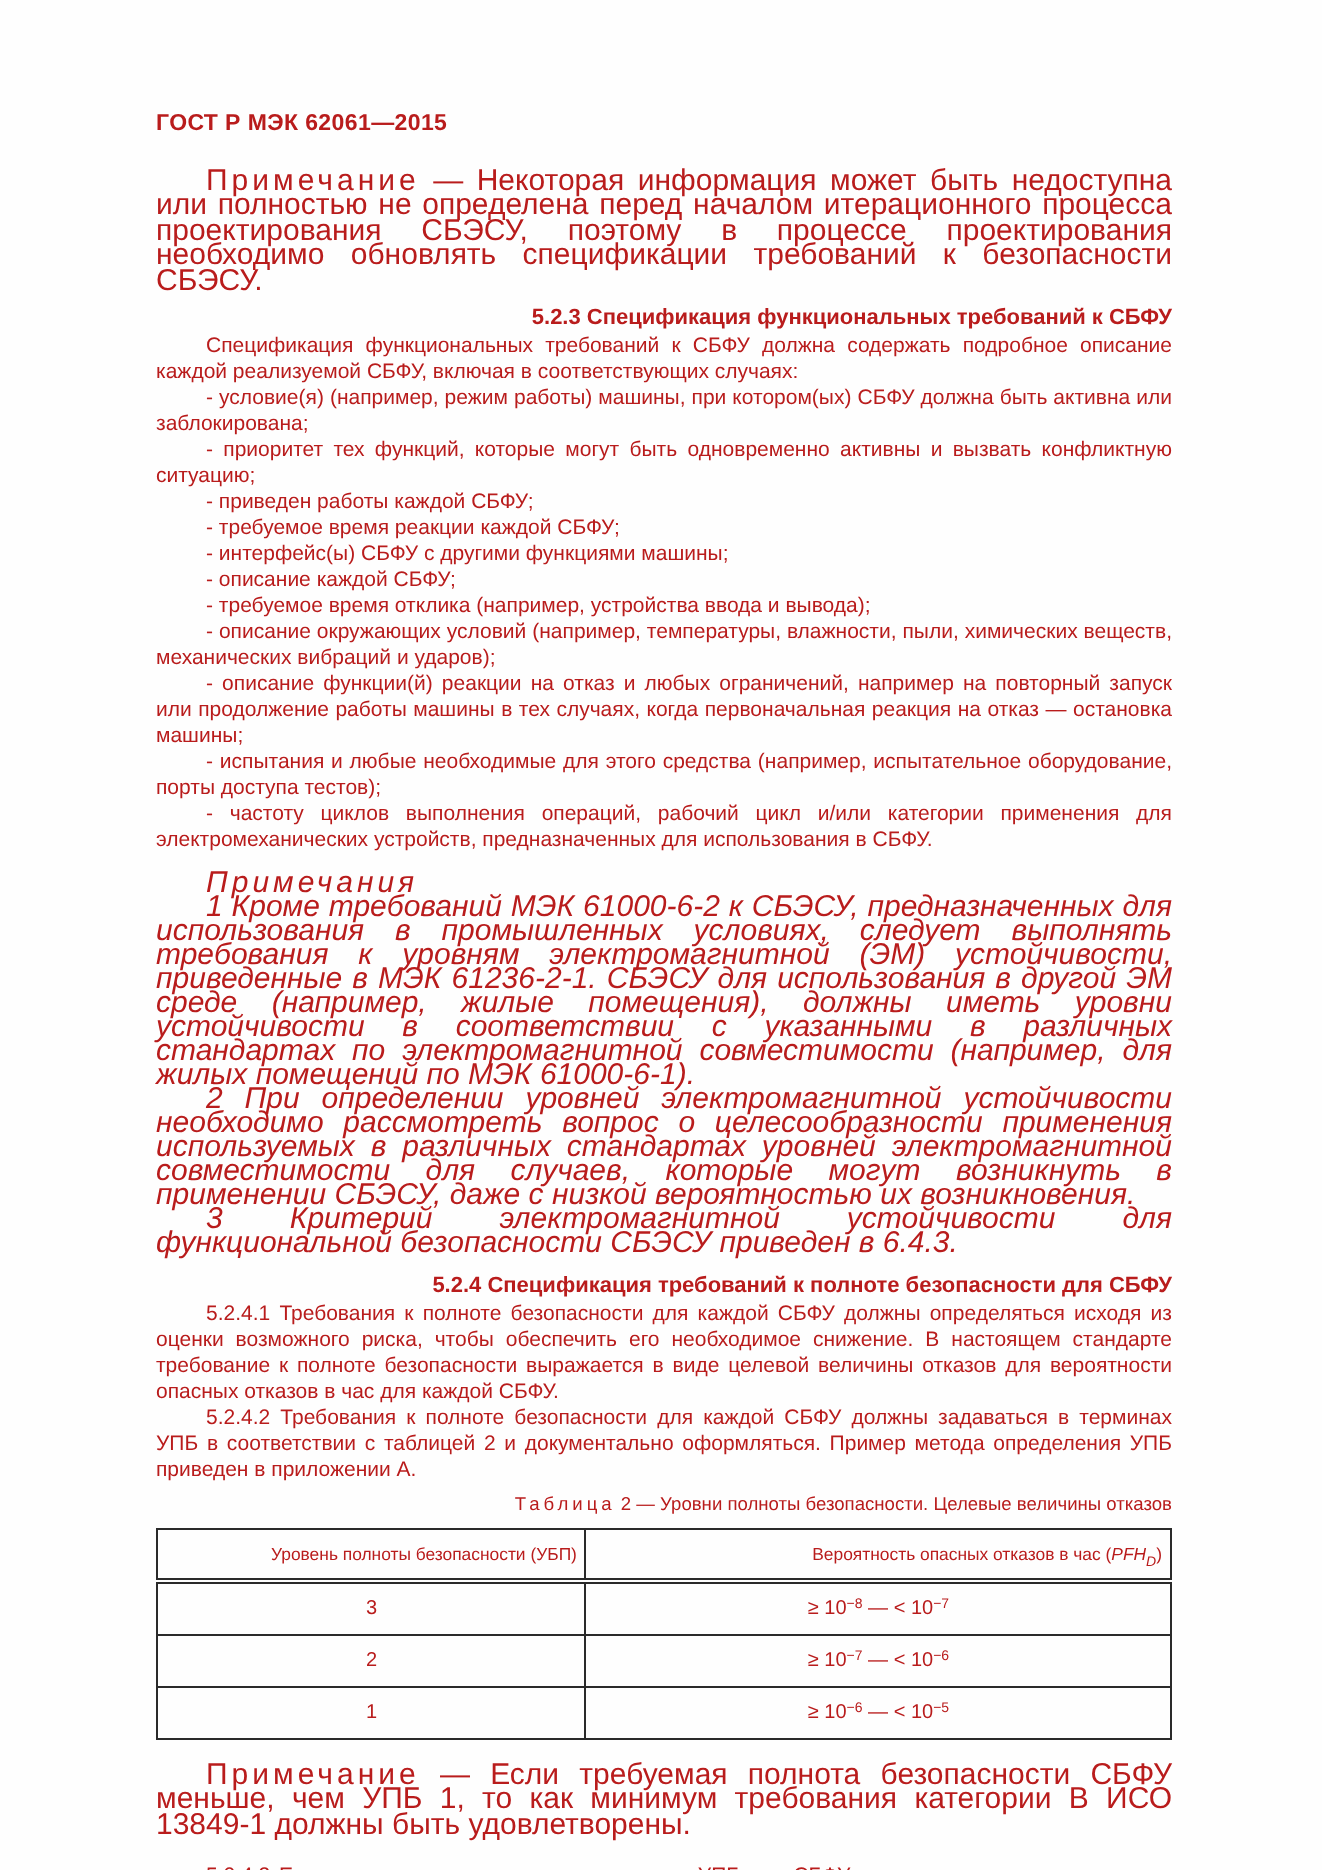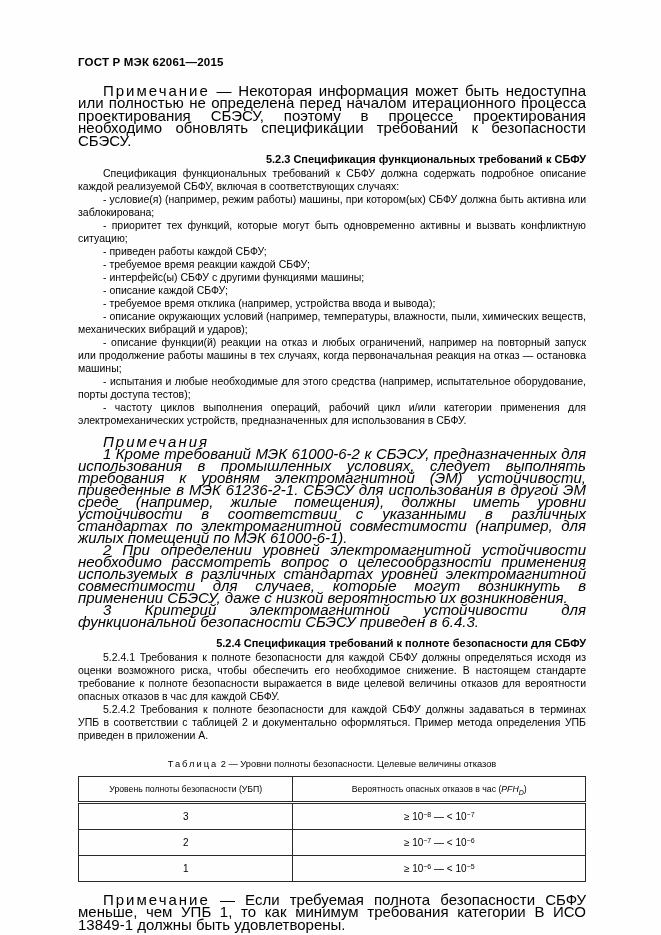--- a/index.html
+++ b/index.html
@@ -7,21 +7,21 @@
     padding: 0;
     background: #e8e8e8;
   }
   .sheet {
     position: relative;
     width: 661px;
     height: 935px;
     background: #fefefe;
     overflow: hidden;
     font-family: "Liberation Sans", sans-serif;
-    color: #000000;
+    color: #b91c1c;
   }
   .content {
     position: absolute;
     left: 78px;
     top: 56px;
     width: 508px;
   }
   .doc-header {
     font-size: 11.5px;
     font-weight: bold;
@@ -40,39 +40,40 @@
     text-align: right;
     margin: 4px 0 1px 0;
   }
   .notes-block { margin: 9px 0 9px 0; }
   .notes-block .note-p { line-height: 12px; font-style: italic; }
   .h-524 { margin-top: 2px; }
   .tbl-caption {
     font-size: 9.3px;
     line-height: 12px;
     text-indent: 0;
-    text-align: center;
-    margin: 16px 0 6px 0;
+    text-align: right;
+    margin: 4px 0 6px 0;
   }
   table.sil-table {
     width: 100%;
     border-collapse: collapse;
     table-layout: fixed;
   }
   .sil-table th, .sil-table td {
     border: 1px solid #2a2a2a;
     text-align: center;
     vertical-align: middle;
     padding: 2px 4px;
   }
   .sil-table th {
     font-weight: normal;
     font-size: 8.7px;
     height: 20px;
     border-bottom: 3px double #2a2a2a;
+    text-align: right;
   }
   .sil-table td {
     font-size: 10px;
     height: 21px;
   }
   .sup { font-size: 7px; position: relative; top: -3.5px; letter-spacing: 0; }
   .sub { font-size: 7px; position: relative; top: 2.5px; font-style: italic; }
   .pfh-var { font-style: italic; }
   .table-note { margin-top: 12px; }
   .p-5243 { margin-top: 13px; }

